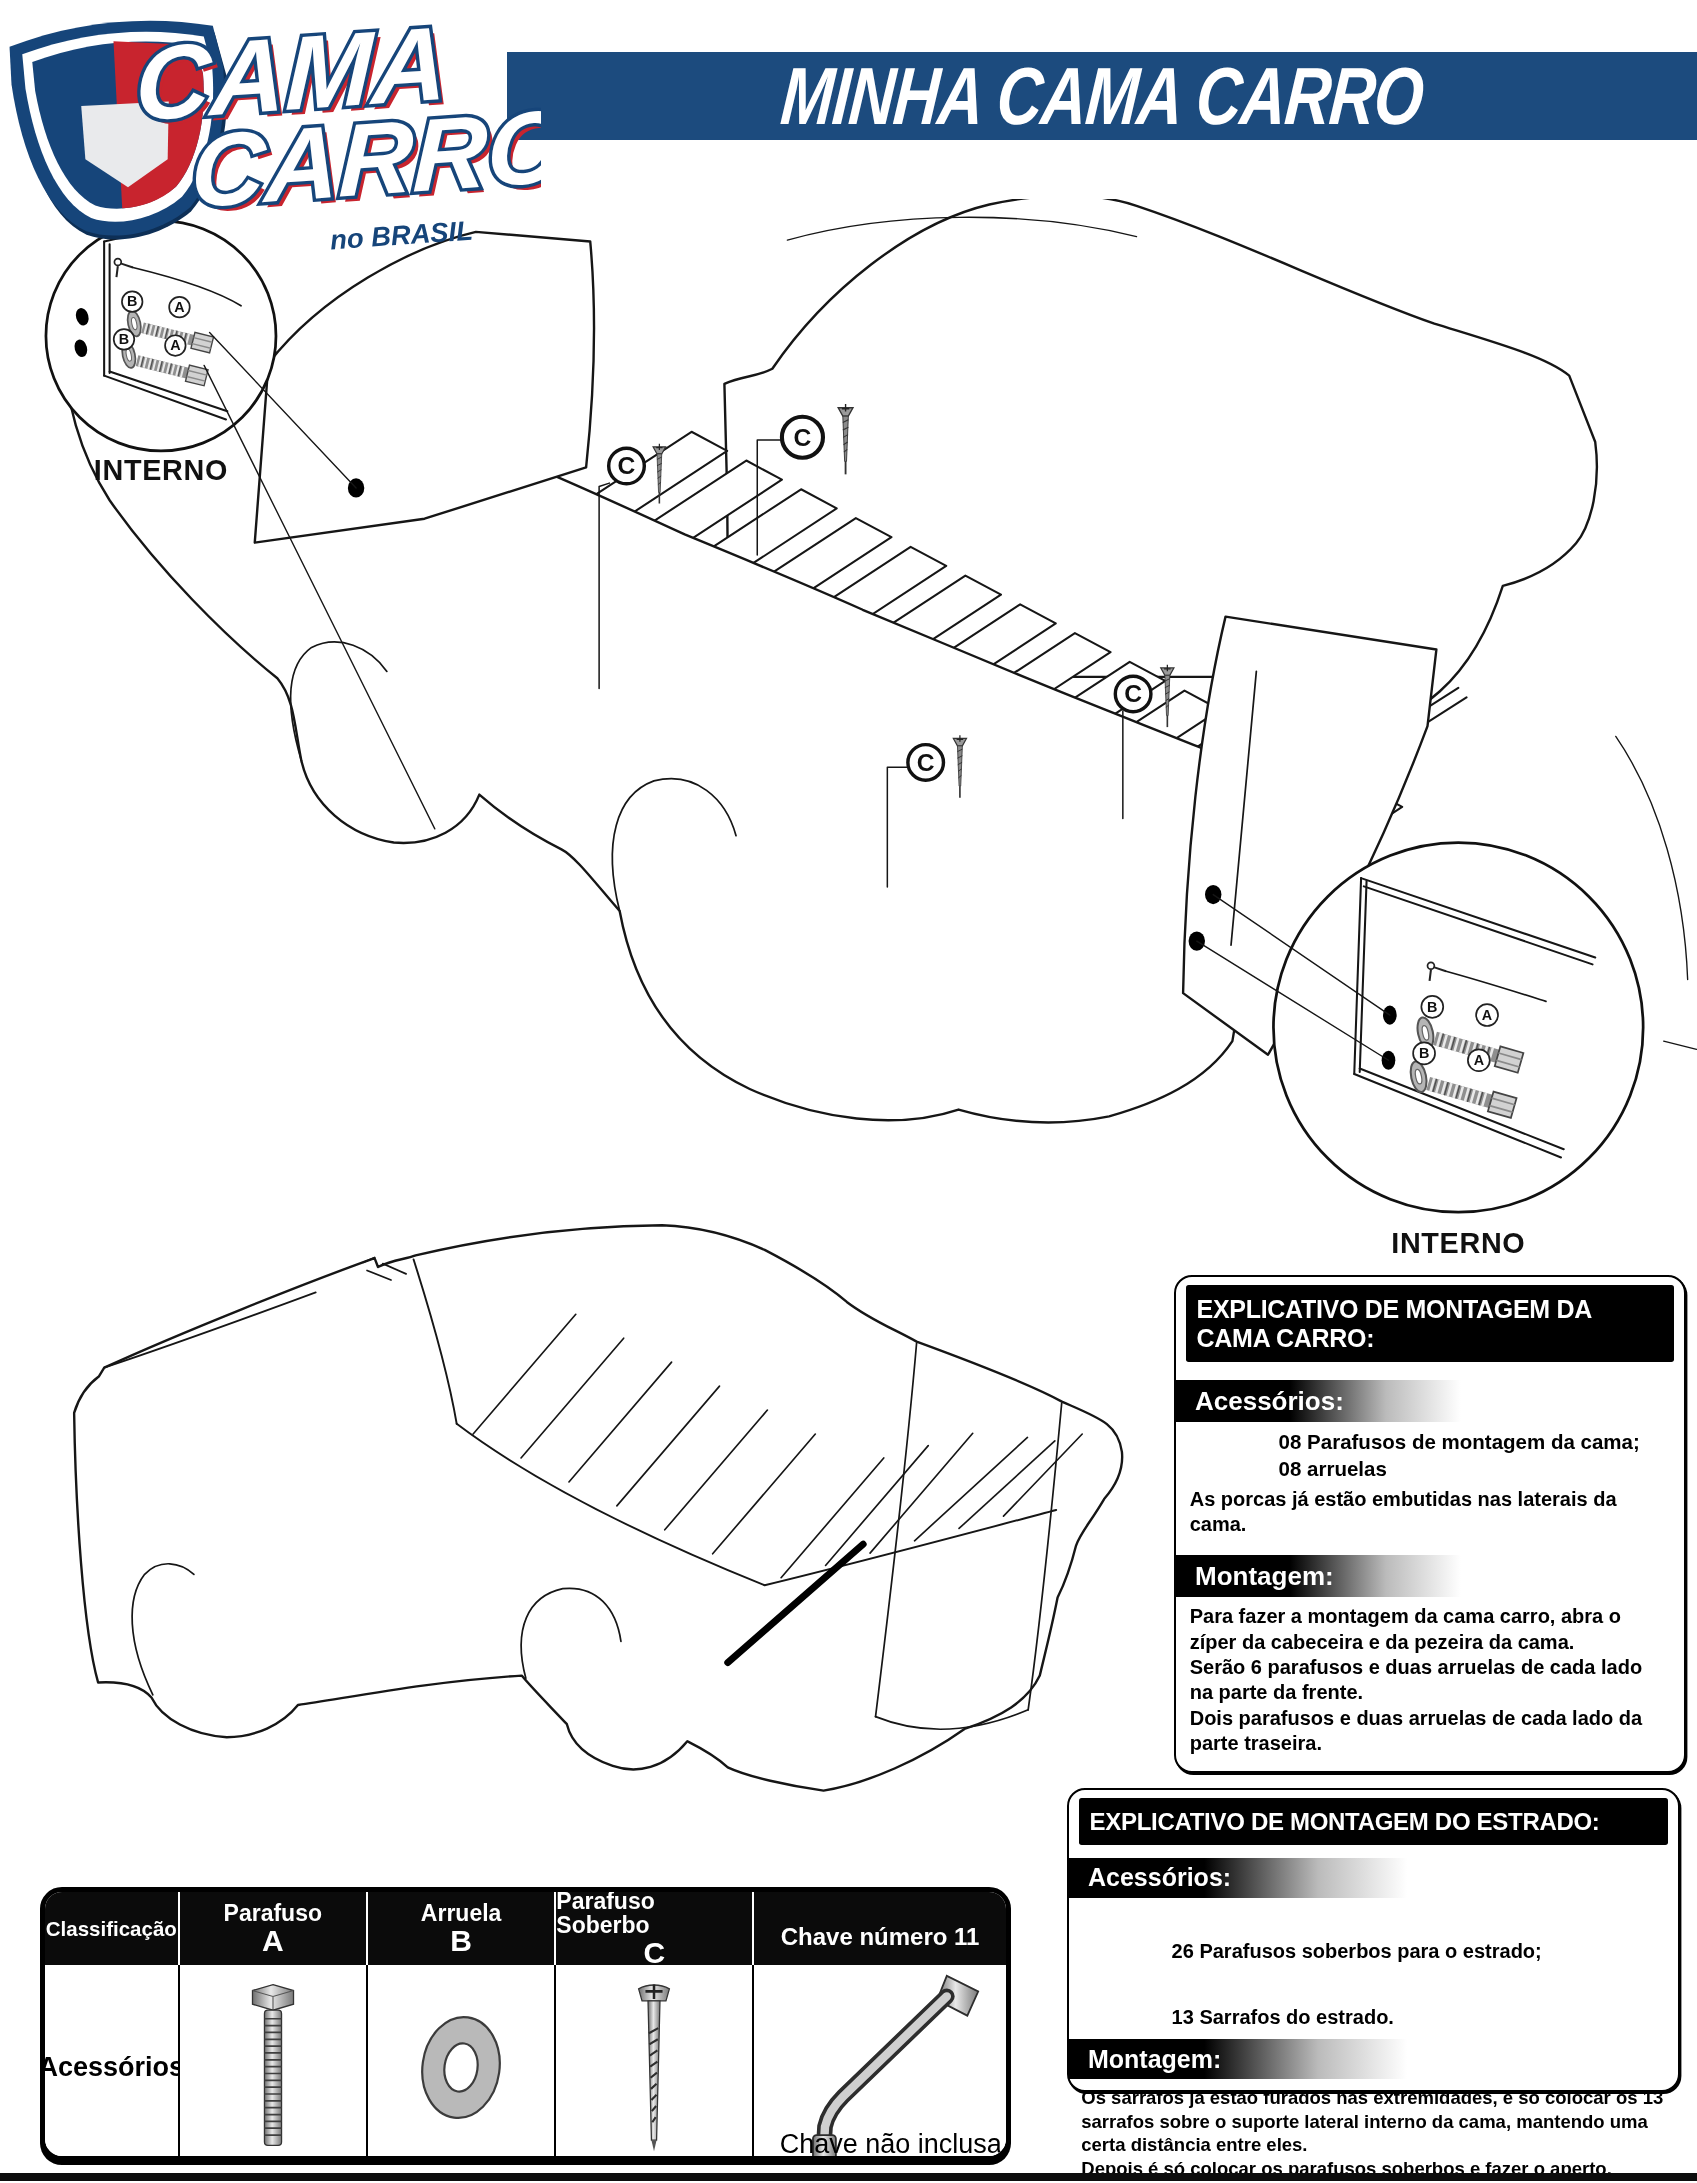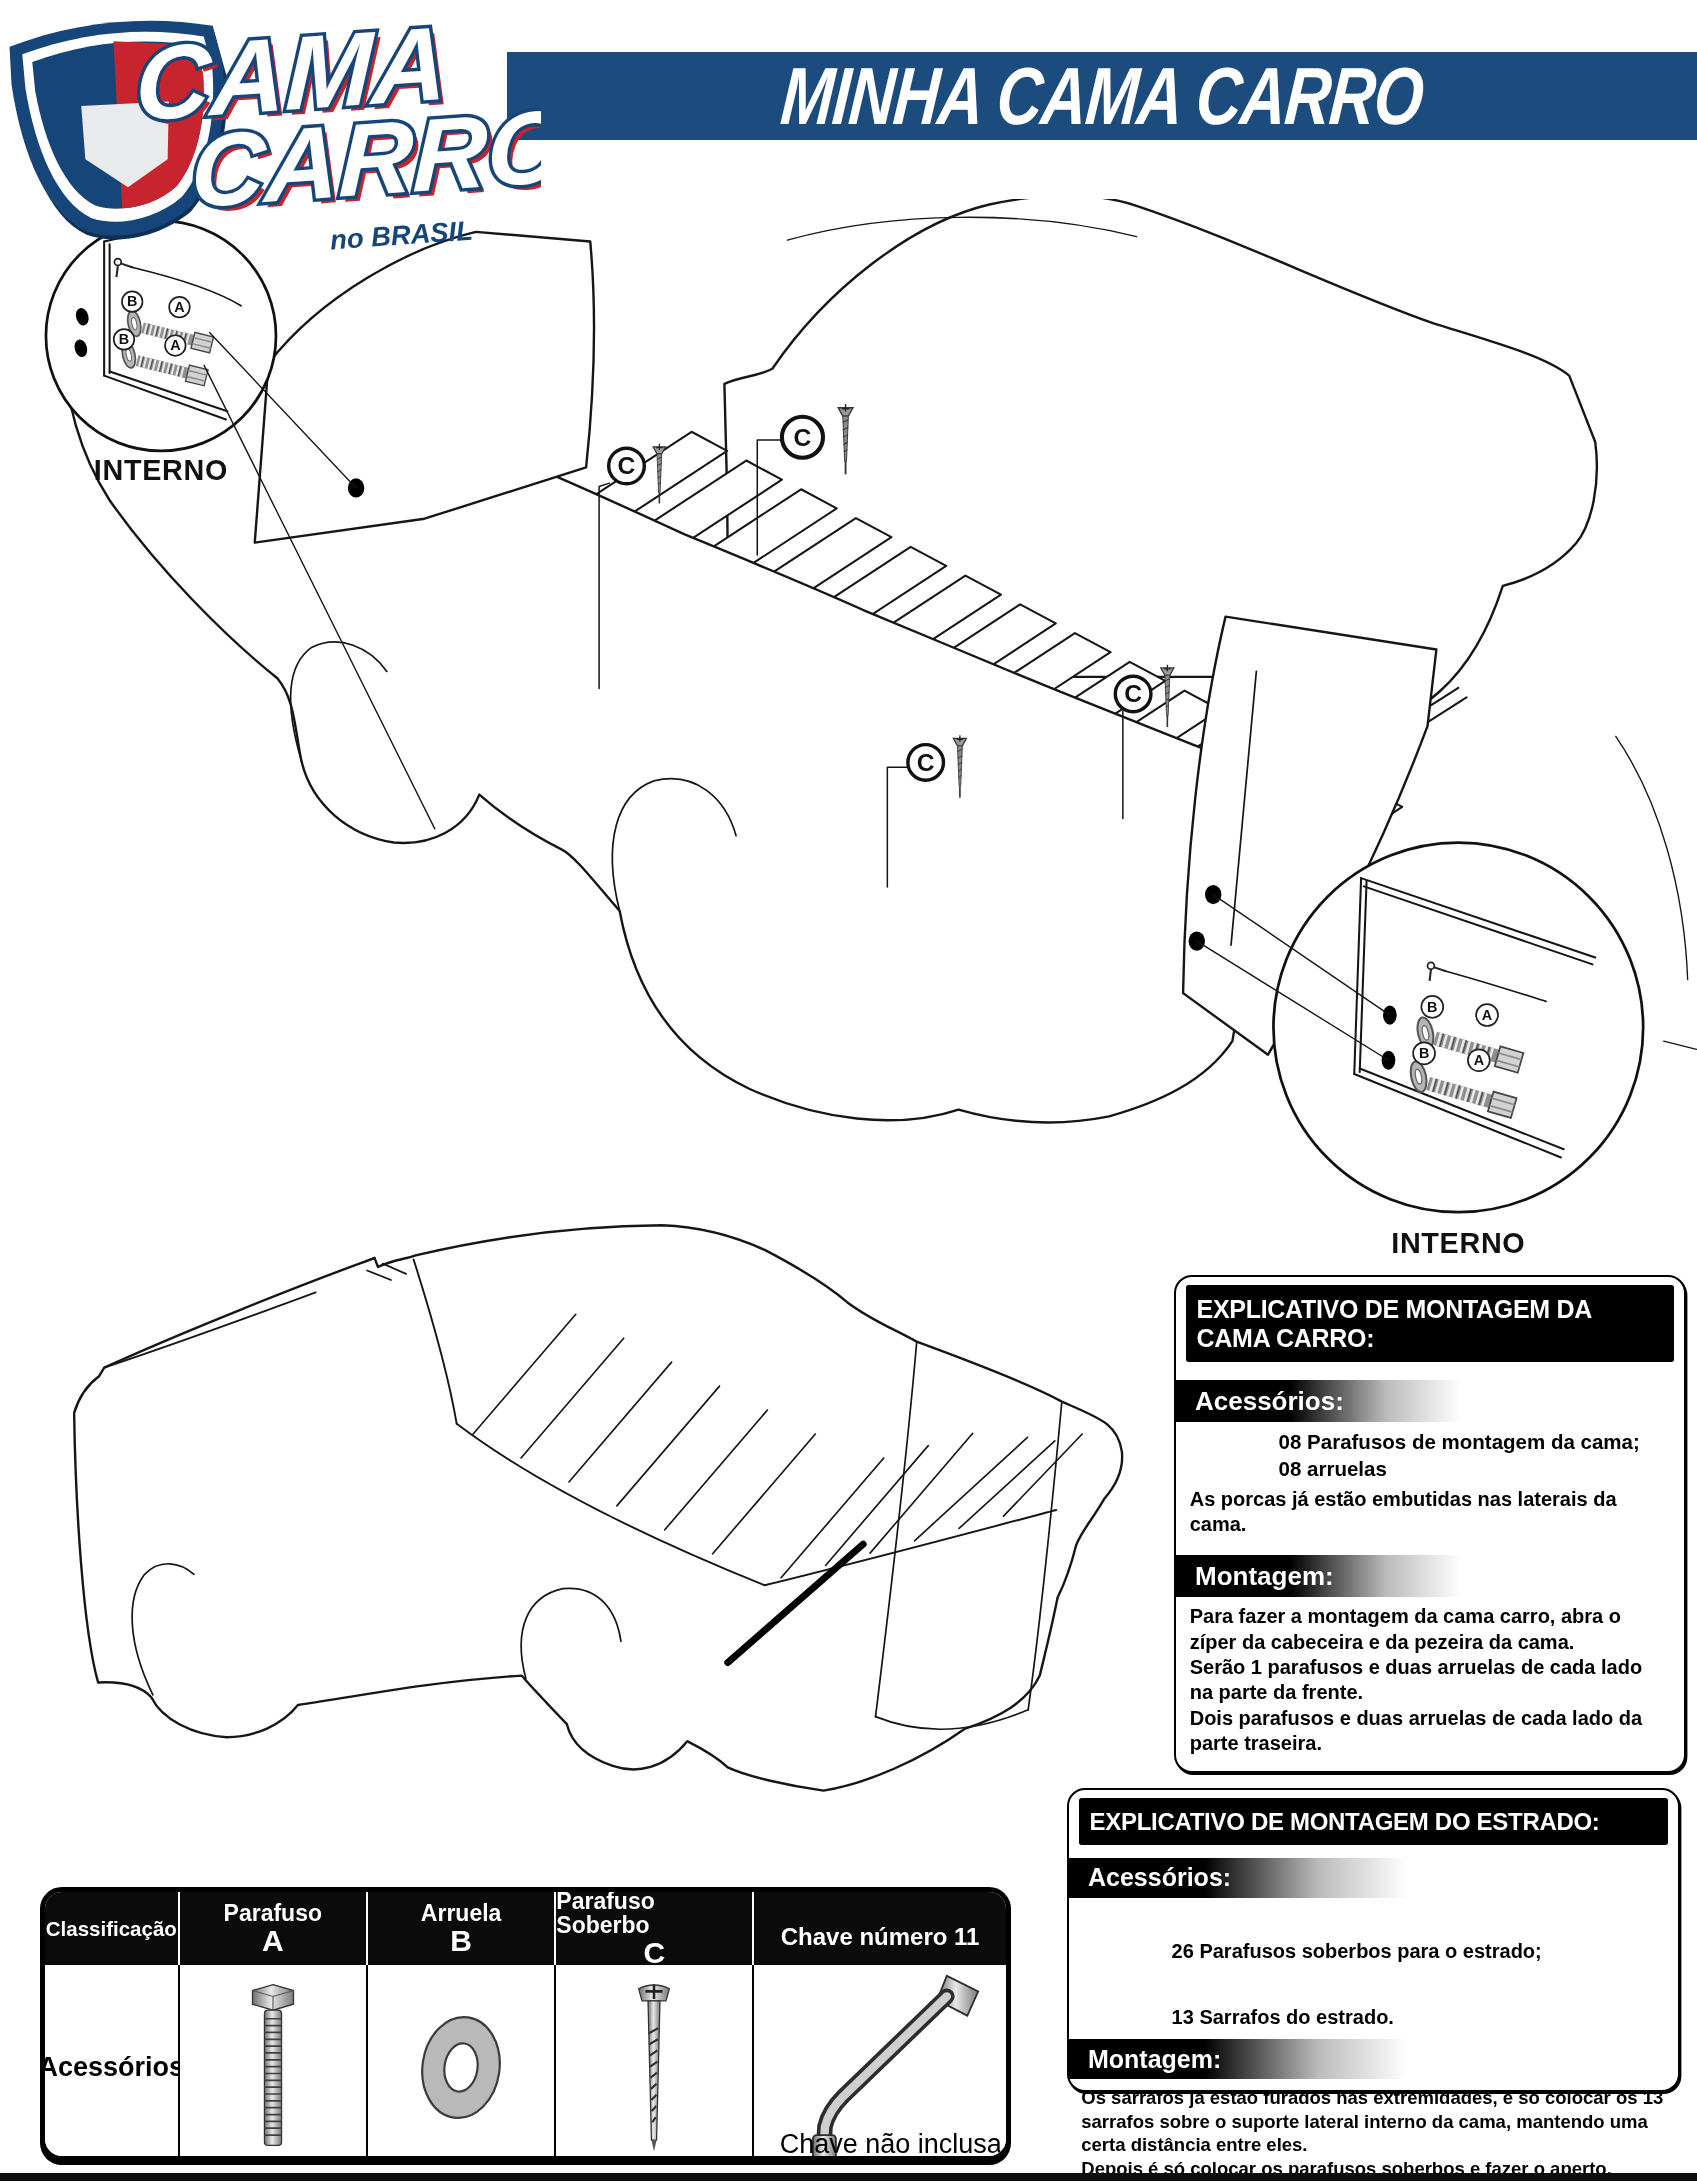--- a/index.html
+++ b/index.html
@@ -287,21 +287,21 @@
   </svg>
 
   <div class="xbox xbox1" style="left:1174px;top:1275px;width:512px;height:498px;">
     <div class="title">EXPLICATIVO DE MONTAGEM DA CAMA CARRO:</div>
     <div class="gradbar">Acessórios:</div>
     <div class="acc-item">08 Parafusos de montagem da cama;</div>
     <div class="acc-item">08 arruelas</div>
     <div class="note">As porcas já estão embutidas nas laterais da cama.</div>
     <div class="gradbar">Montagem:</div>
     <div class="mpara">Para fazer a montagem da cama carro, abra o zíper da cabeceira e da pezeira da cama.</div>
-    <div class="mpara">Serão 1 parafusos e duas arruelas de cada lado na parte da frente.</div>
+    <div class="mpara">Serão 6 parafusos e duas arruelas de cada lado na parte da frente.</div>
     <div class="mpara">Dois parafusos e duas arruelas de cada lado da parte traseira.</div>
   </div>
 
   <div class="acc-table">
     <div class="th small">
       <span class="nm">Classificação</span>
     </div>
     <div class="th">
       <span class="nm">Parafuso</span>
       <span class="lt">A</span>

